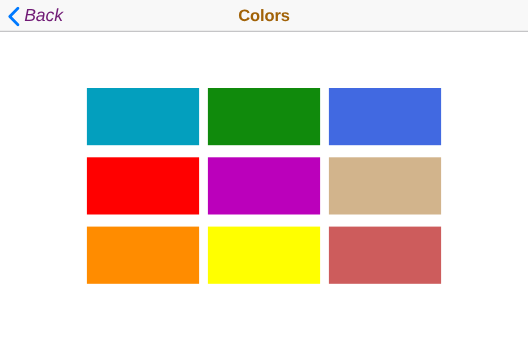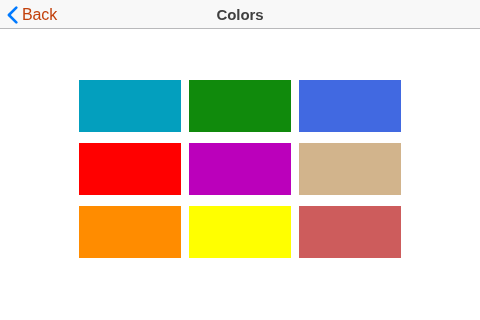--- a/index.html
+++ b/index.html
@@ -48,38 +48,39 @@
   }
 
   .chevron-left {
     width: 11px;
     height: 18px;
     display: block;
     flex: 0 0 auto;
   }
 
   .nav-back-label {
-    color: #c2410c;
+    color: #701a75;
     font-size: 16px;
     line-height: 18px;
     letter-spacing: -0.1px;
     white-space: nowrap;
+    font-style: italic;
   }
 
   .nav-title {
     position: absolute;
     left: 0;
     right: 0;
     top: 0;
     height: 29px;
     line-height: 29px;
     text-align: center;
     font-size: 15px;
     font-weight: bold;
-    color: #404040;
+    color: #a16207;
     letter-spacing: -0.1px;
     pointer-events: none;
   }
 
   
   .content {
     position: relative;
     flex: 1 1 auto;
     background: #ffffff;
   }

